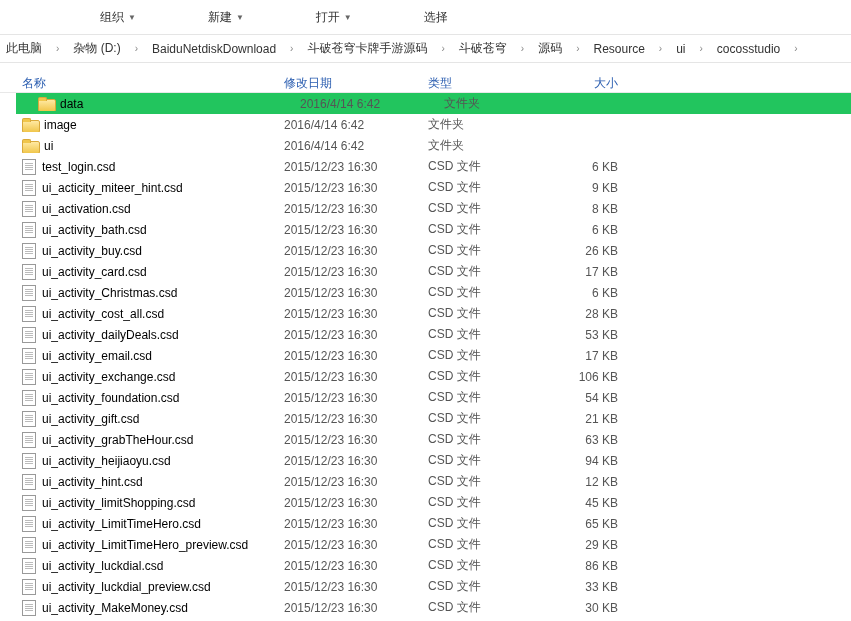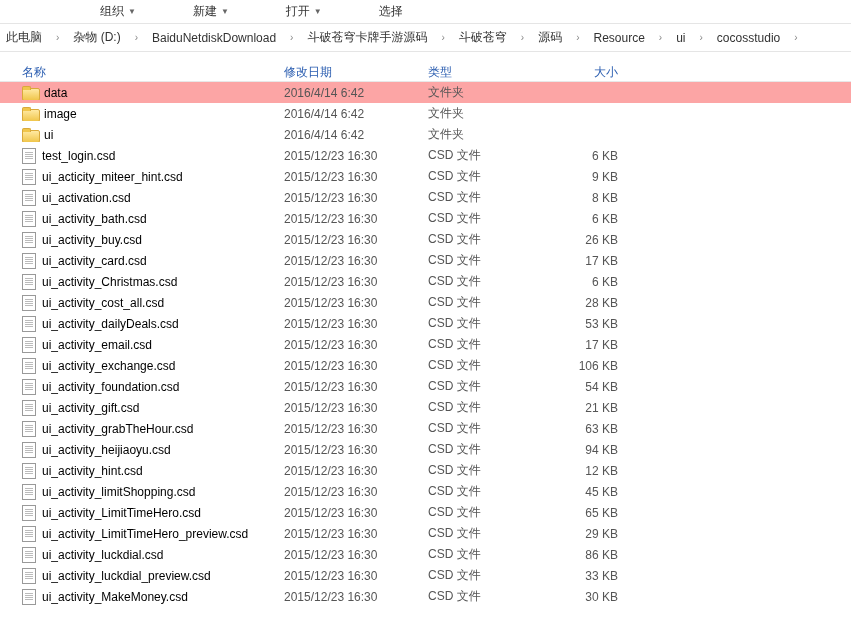--- a/index.html
+++ b/index.html
@@ -6,26 +6,26 @@
     body {
       font-family: "Microsoft YaHei", "Segoe UI", sans-serif;
       font-size: 12px;
       background: #fff;
       color: #000;
       width: 851px;
       height: 621px;
       overflow: hidden;
     }
     .toolbar {
-      height: 24px;
+      height: 35px;
       border-bottom: 1px solid #e5e5e5;
       display: flex;
       align-items: center;
       padding: 0 100px;
-      gap: 57px;
+      gap: 72px;
       color: #333;
     }
     .toolbar-item {
       display: flex;
       align-items: center;
       gap: 4px;
       cursor: pointer;
     }
     .dropdown-arrow {
       font-size: 8px;
@@ -70,21 +70,22 @@
       height: calc(621px - 24px - 28px - 30px);
     }
     .row {
       height: 21px;
       display: flex;
       align-items: center;
       padding-left: 22px;
       cursor: pointer;
     }
     .row.selected {
-      background: #fca5a5;
+      background: #22c55e;
+      margin-left: 16px;
     }
     .cell-name {
       width: 262px;
       display: flex;
       align-items: center;
       gap: 6px;
       overflow: hidden;
       white-space: nowrap;
     }
     .cell-date { width: 144px; color: #555; }

